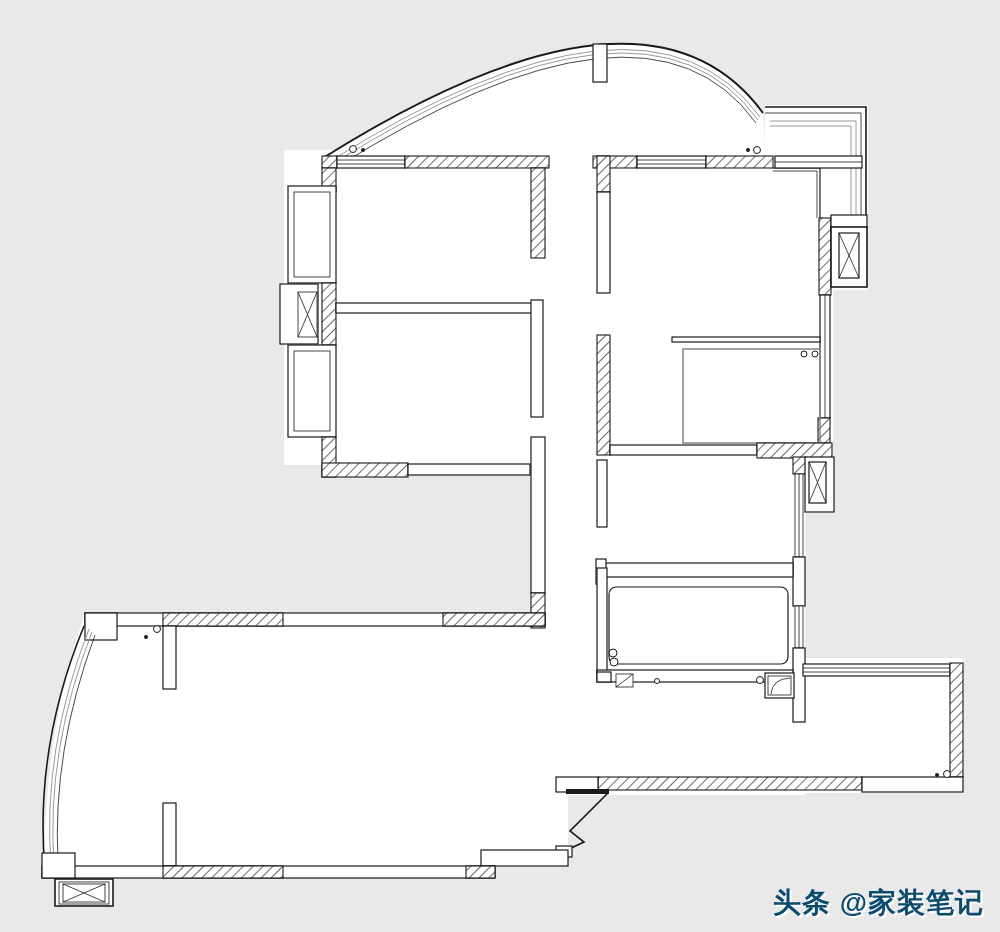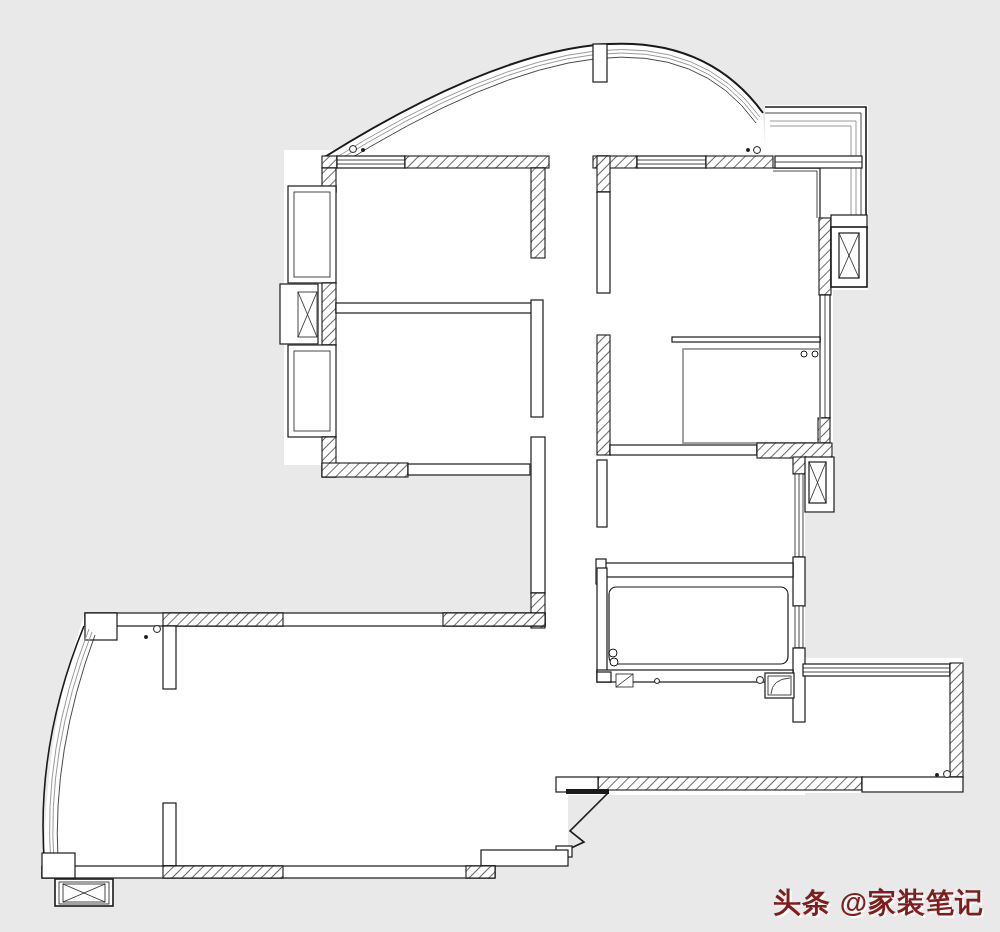--- a/index.html
+++ b/index.html
@@ -19,21 +19,21 @@
   .sw2 {stroke-width:2;}
   .gz  {fill:none;stroke:var(--glazing_gray);stroke-width:1;}
   .paper{fill:var(--paper);stroke:none;}
   .mkc {fill:var(--paper);stroke:var(--line);stroke-width:1;}
   .mkd {fill:var(--line);stroke:none;}
   .shower{fill:none;stroke:var(--shower_gray);stroke-width:1.6;}
   .bar {fill:var(--line);stroke:none;}
   #hatch line{stroke:var(--hatch_line);}
   .watermark{
     position:absolute;right:16px;bottom:10px;
-    font-size:28px;font-weight:800;letter-spacing:1px;color:#7f1d1d;
+    font-size:28px;font-weight:800;letter-spacing:1px;color:#0c4a6e;
     text-shadow:2px 2px 0 #ffffff;
     font-family:"Liberation Sans",sans-serif;
   }
 </style>
 </head>
 <body>
 
 <div class="stage">
 <svg width="1000" height="932" viewBox="0 0 1000 932">
   <defs>

